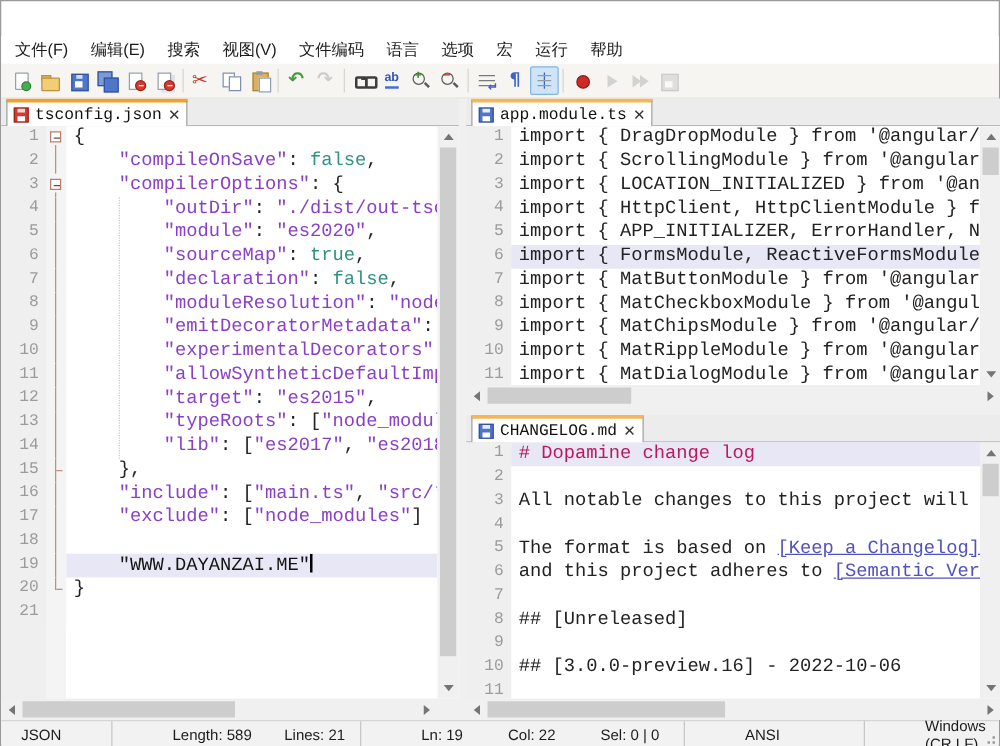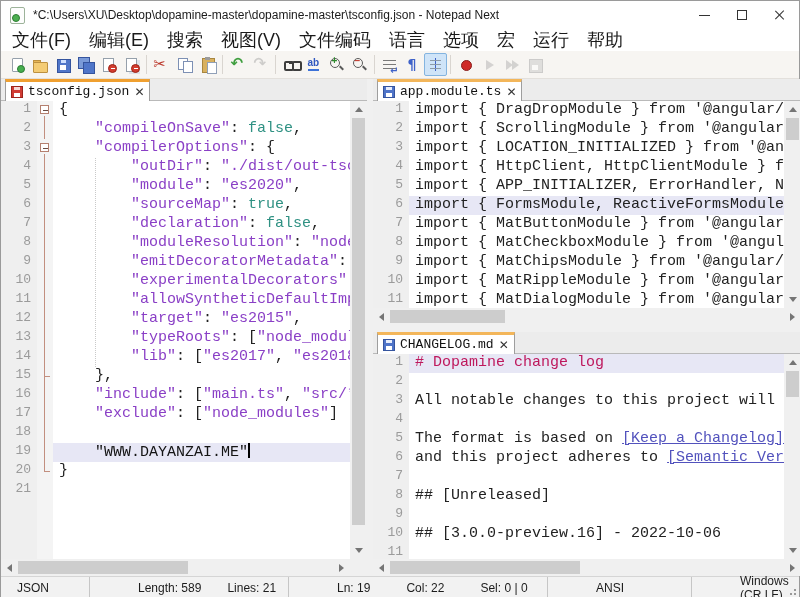--- a/index.html
+++ b/index.html
@@ -14,21 +14,21 @@
   .wbtns { display:flex; height:28px; }
   .wbtn { width:38px; height:28px; display:flex; align-items:center; justify-content:center; }
   .glyph-min { width:11px; height:1px; background:#333; }
   .glyph-max { width:10px; height:10px; border:1px solid #333; }
   .glyph-close { position:relative; width:12px; height:12px; }
   .glyph-close::before,.glyph-close::after { content:""; position:absolute; left:5px; top:0; width:1.4px; height:12px; background:#333; }
   .glyph-close::before { transform:rotate(45deg); } .glyph-close::after { transform:rotate(-45deg); }
 
   
   .menubar { position:absolute; left:0; top:28px; width:100%; height:22px; background:#fff; display:flex; align-items:center; padding-left:2px; }
-  .mitem { padding:0 9px; font-size:18px; color:#1a1a1a; line-height:22px; }
+  .mitem { padding:0 9px; font-size:13px; color:#1a1a1a; line-height:22px; }
 
   
   .toolbar { position:absolute; left:0; top:50px; width:100%; height:28px; background:#f7f5f2; border-bottom:1px solid #e3e0dc; display:flex; align-items:center; padding-left:4px; }
   .tbtn { width:23px; height:23px; border-radius:2px; display:flex; align-items:center; justify-content:center; border:1px solid transparent; }
   .tbtn.active { background:#cfe4f8; border-color:#84b4e0; }
   .tbtn.disabled { opacity:.45; }
   .tsep { width:1px; height:19px; background:#d9d5d0; margin:0 3px; }
   .ic { width:16px; height:16px; position:relative; display:block; }
   .ic s { text-decoration:none; }
   
@@ -136,35 +136,20 @@
   .sb1 { width:88px;padding-left:16px; } .sb2 { width:199px; } .sb3 { width:259px; padding-left:13px; } .sb4 { width:94px; } .sb5 { flex:1; }
   .sb2 span + span { margin-left:26px; } .sb3 span + span { margin-left:36px; }
   .grip { width:14px; height:100%; position:relative; }
   .grip::before { content:""; position:absolute; right:3px; bottom:3px; width:2px; height:2px; background:#9a9a9a; box-shadow:-4px 0 #9a9a9a,0 -4px #9a9a9a; }
 </style>
 </head>
 <body>
 
 <div class="window">
 
-  <div class="titlebar">
-    <span class="appicon"></span>
-    <span class="titletext">*C:\Users\XU\Desktop\dopamine-master\dopamine-master\tsconfig.json - Notepad Next</span>
-    <div class="wbtns">
-      <div class="wbtn">
-          <span class="glyph-min"></span>
-        </div>
-      <div class="wbtn">
-          <span class="glyph-max"></span>
-        </div>
-      <div class="wbtn">
-          <span class="glyph-close"></span>
-        </div>
-    </div>
-  </div>
 
   <div class="menubar">
       <div class="mitem">文件(F)</div>
       <div class="mitem">编辑(E)</div>
       <div class="mitem">搜索</div>
       <div class="mitem">视图(V)</div>
       <div class="mitem">文件编码</div>
       <div class="mitem">语言</div>
       <div class="mitem">选项</div>
       <div class="mitem">宏</div>

